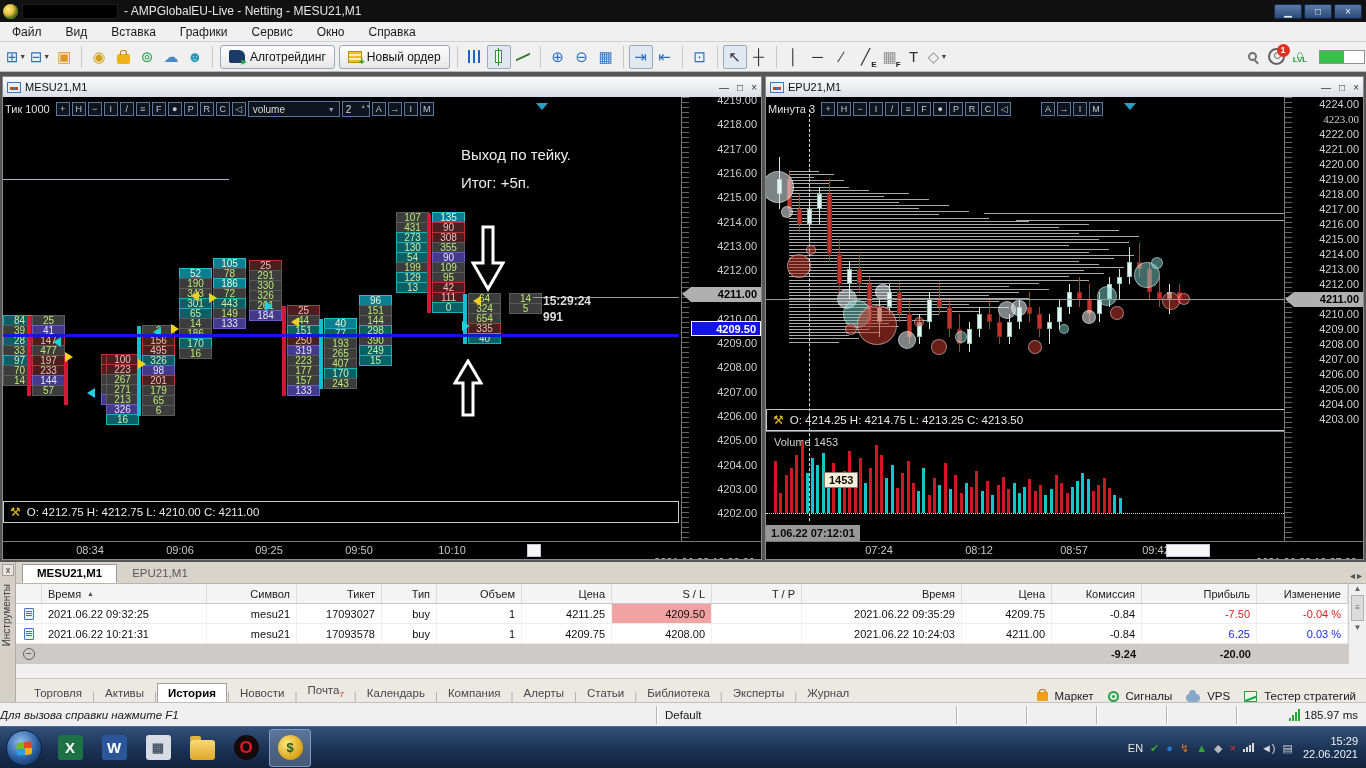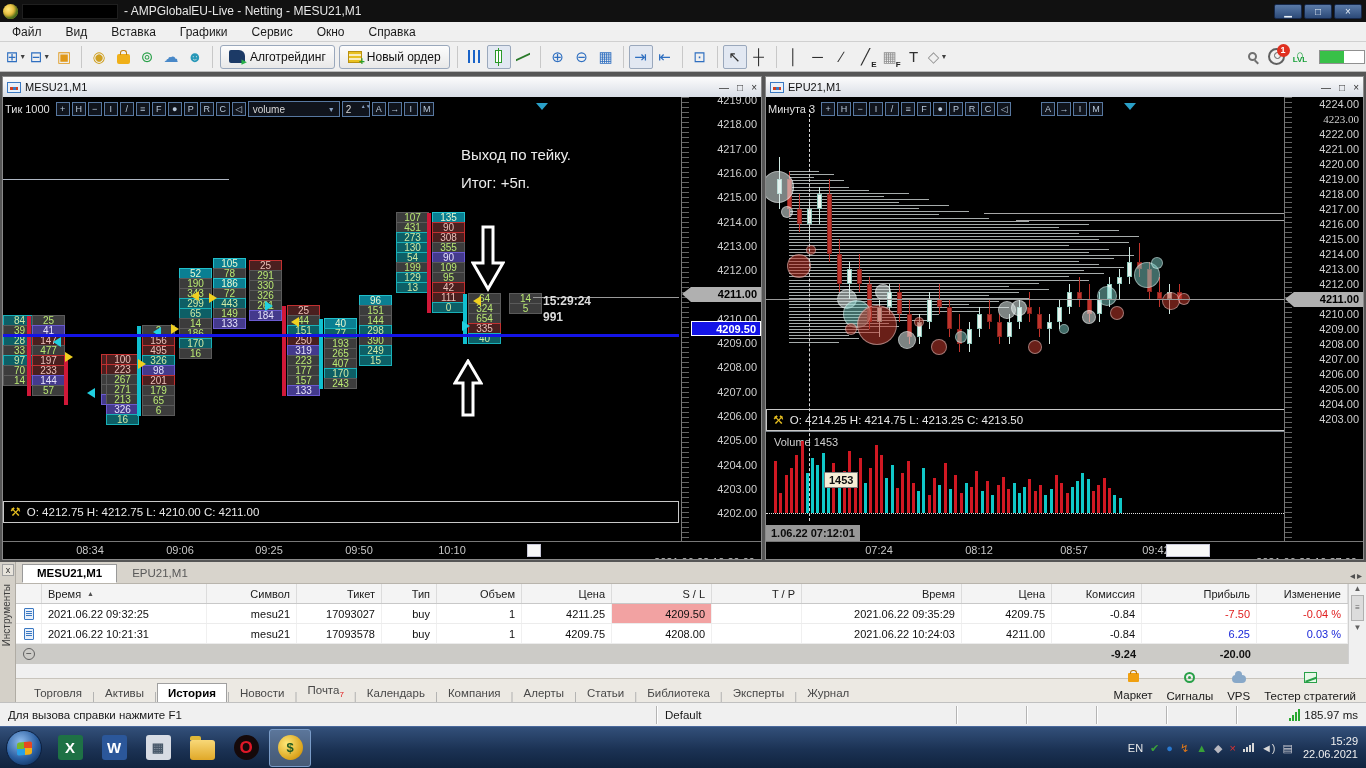--- a/index.html
+++ b/index.html
@@ -168,21 +168,21 @@
   .vscroll { position:absolute; right:0; top:0; width:18px; bottom:0; background:#f0f0f0; border-left:1px solid #d0d0d0;
     font-size:8px; color:#606060; text-align:center; }
   .vthumb { margin:2px 2px; height:26px; background:#dcdcdc; border:1px solid #b0b0b0; line-height:24px; }
   .bot-tabs { height:24px; background:#ece9e3; border-top:1px solid #c8c4bc; display:flex; align-items:flex-end;
     font-size:11.5px; color:#484848; padding-left:8px; margin-top:auto; }
   .btab { padding:3px 10px; position:relative; }
   .btab.active { background:#fff; color:#000; font-weight:bold; border:1px solid #a0a0a0; border-bottom:none; }
   .btab .sub7 { color:#e02020; font-size:8px; vertical-align:sub; }
   .btsep { color:#b0b0b0; }
   .bot-right { margin-left:auto; display:flex; align-items:center; gap:14px; padding-right:10px; color:#181818; }
-  .brbtn { display:flex; align-items:center; gap:7px;flex-direction:column; }
+  .brbtn { display:flex; align-items:center; gap:7px; }
   .bi-bag { width:11px; height:9px; background:#f0a010; border-radius:1px; position:relative; }
   .bi-bag::before { content:""; position:absolute; left:2px; top:-3px; width:5px; height:3px; border:1px solid #b87808; border-bottom:none; border-radius:3px 3px 0 0; }
   .bi-sig { width:11px; height:11px; border:2px solid #28a048; border-radius:50%; position:relative; }
   .bi-sig::after { content:""; position:absolute; left:2px; top:2px; width:3px; height:3px; background:#28a048; border-radius:50%; }
   .bi-cloud { width:14px; height:8px; background:#88a8c8; border-radius:5px; position:relative; margin-top:3px; }
   .bi-cloud::before { content:""; position:absolute; left:3px; top:-4px; width:7px; height:7px; background:#88a8c8; border-radius:50%; }
   .bi-test { width:13px; height:11px; border:1px solid #28a048; background:#e8f8e8; position:relative; overflow:hidden; }
   .bi-test::after { content:""; position:absolute; left:0; top:5px; width:16px; height:2px; background:#28a048; transform:rotate(-20deg); }
 
   
@@ -445,21 +445,21 @@
             <div class="clcell p">98</div>
             <div class="clcell r">201</div>
             <div class="clcell d">179</div>
             <div class="clcell d">65</div>
             <div class="clcell d">6</div>
           </div>
           <div class="clcol" style="left: 176px; top: 172px; width: 33px;">
             <div class="clcell T">52</div>
             <div class="clcell d">190</div>
             <div class="clcell d">343</div>
-            <div class="clcell t">299</div>
+            <div class="clcell t">301</div>
             <div class="clcell t">65</div>
             <div class="clcell d">14</div>
             <div class="clcell d">186</div>
             <div class="clcell t">170</div>
             <div class="clcell d">16</div>
           </div>
           <div class="clcol" style="left: 210px; top: 162px; width: 33px;">
             <div class="clcell T">105</div>
             <div class="clcell d">78</div>
             <div class="clcell T">186</div>
@@ -1074,21 +1074,21 @@
           <span class="brbtn">
             <span class="bi-test"></span>
             <span>Тестер стратегий</span>
           </span>
         </div>
       </div>
   </div>
 </div>
 
 <div class="statusbar">
-  <div style="flex:1;padding-left:8px;">Для вызова справки нажмите F1</div>
+  <div style="flex:1;font-style:italic;">Для вызова справки нажмите F1</div>
   <div class="sb-cell" style="width:300px;">
       <span>Default</span>
     </div>
   <div class="sb-cell" style="width:70px;"></div>
     <div class="sb-cell" style="width:70px;"></div>
   <div class="sb-cell" style="width:70px;"></div>
     <div class="sb-cell" style="width:70px;"></div>
   <div class="sb-cell" style="width:130px;justify-content:flex-end;">
     <span class="sigbars">
         <i style="height:3px"></i>

